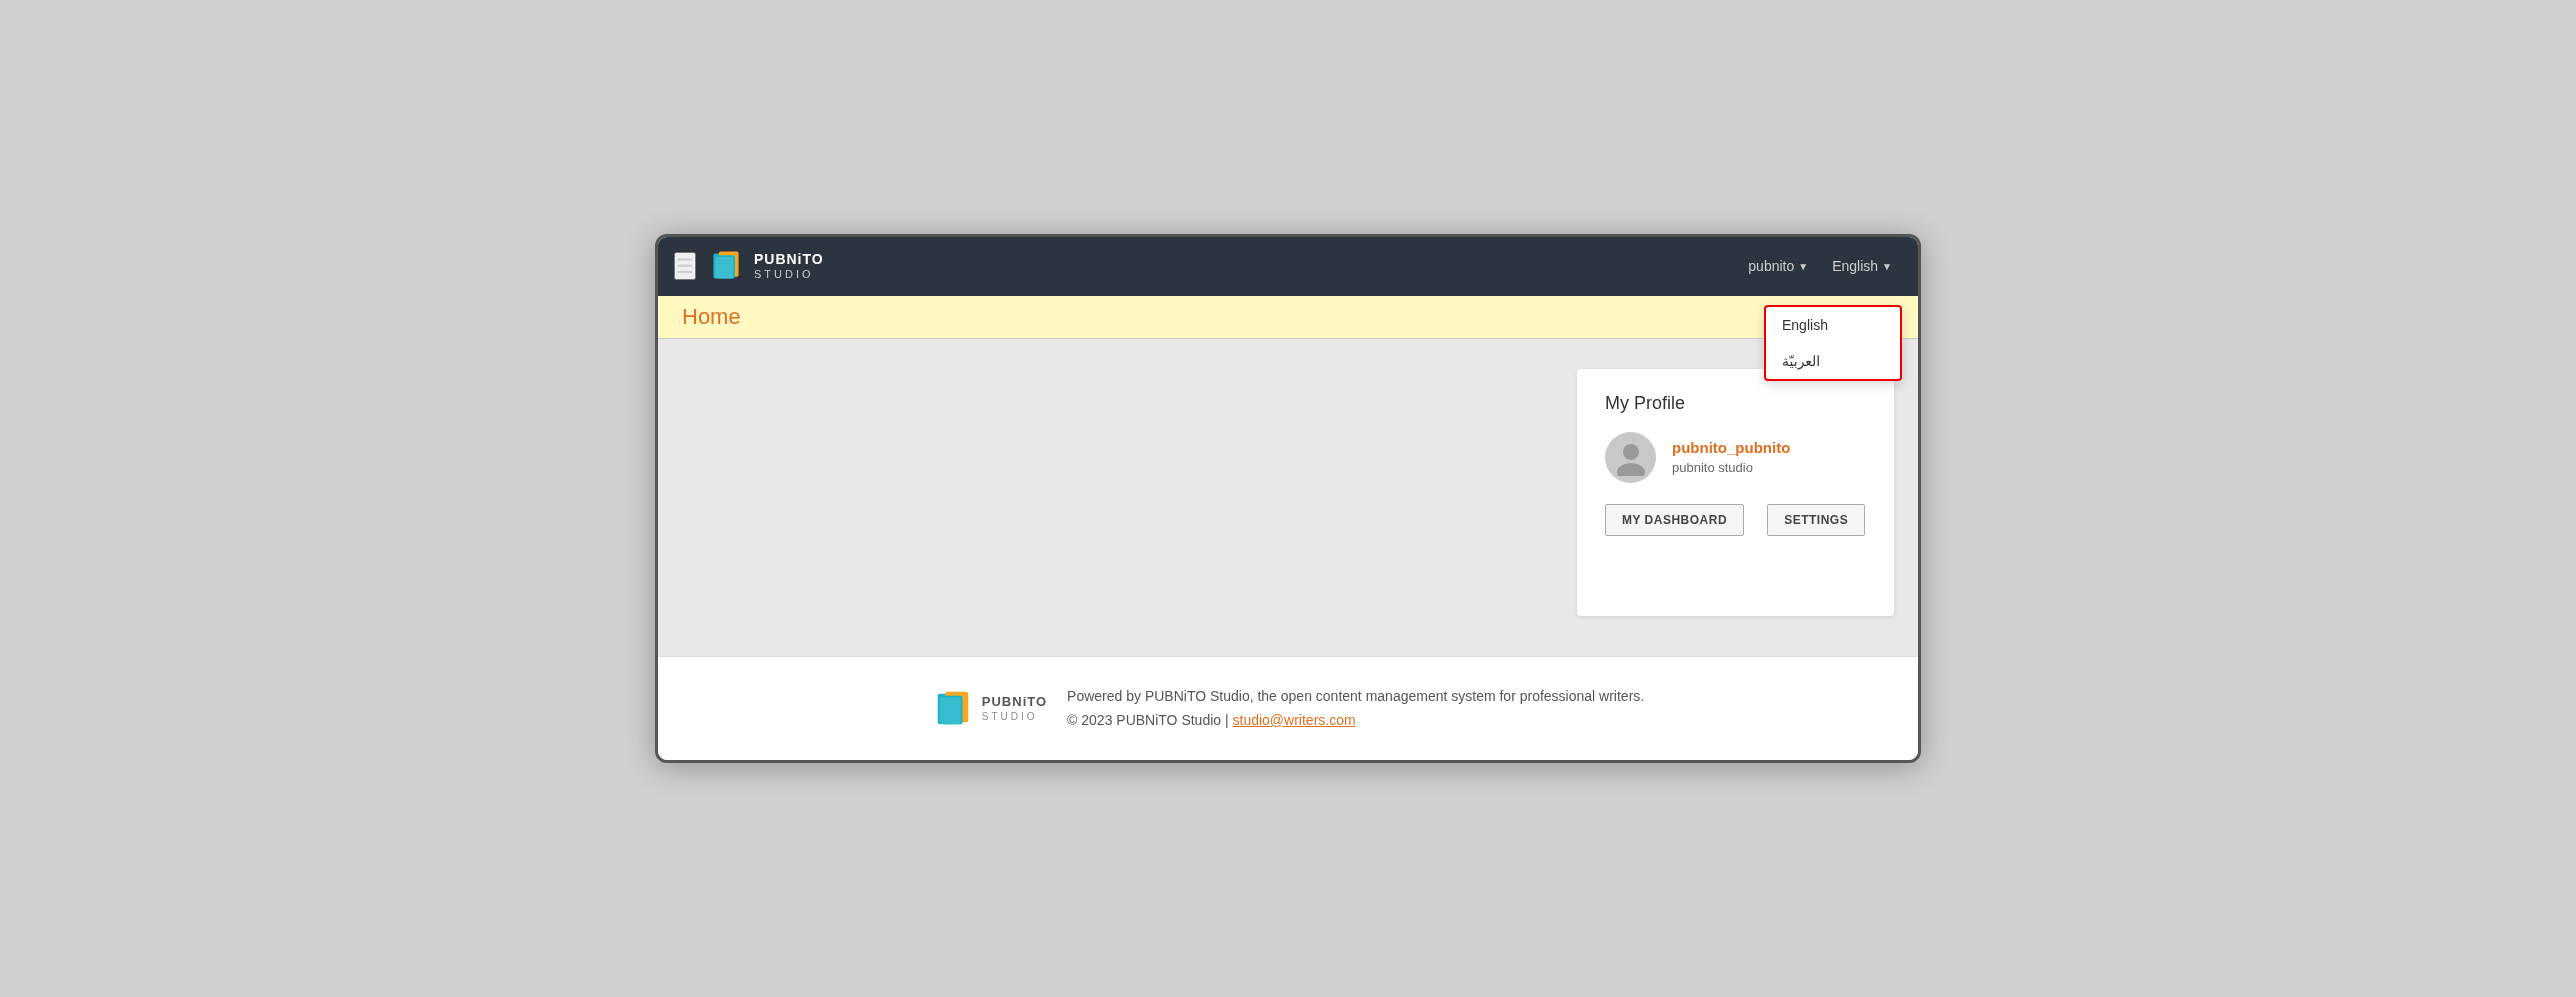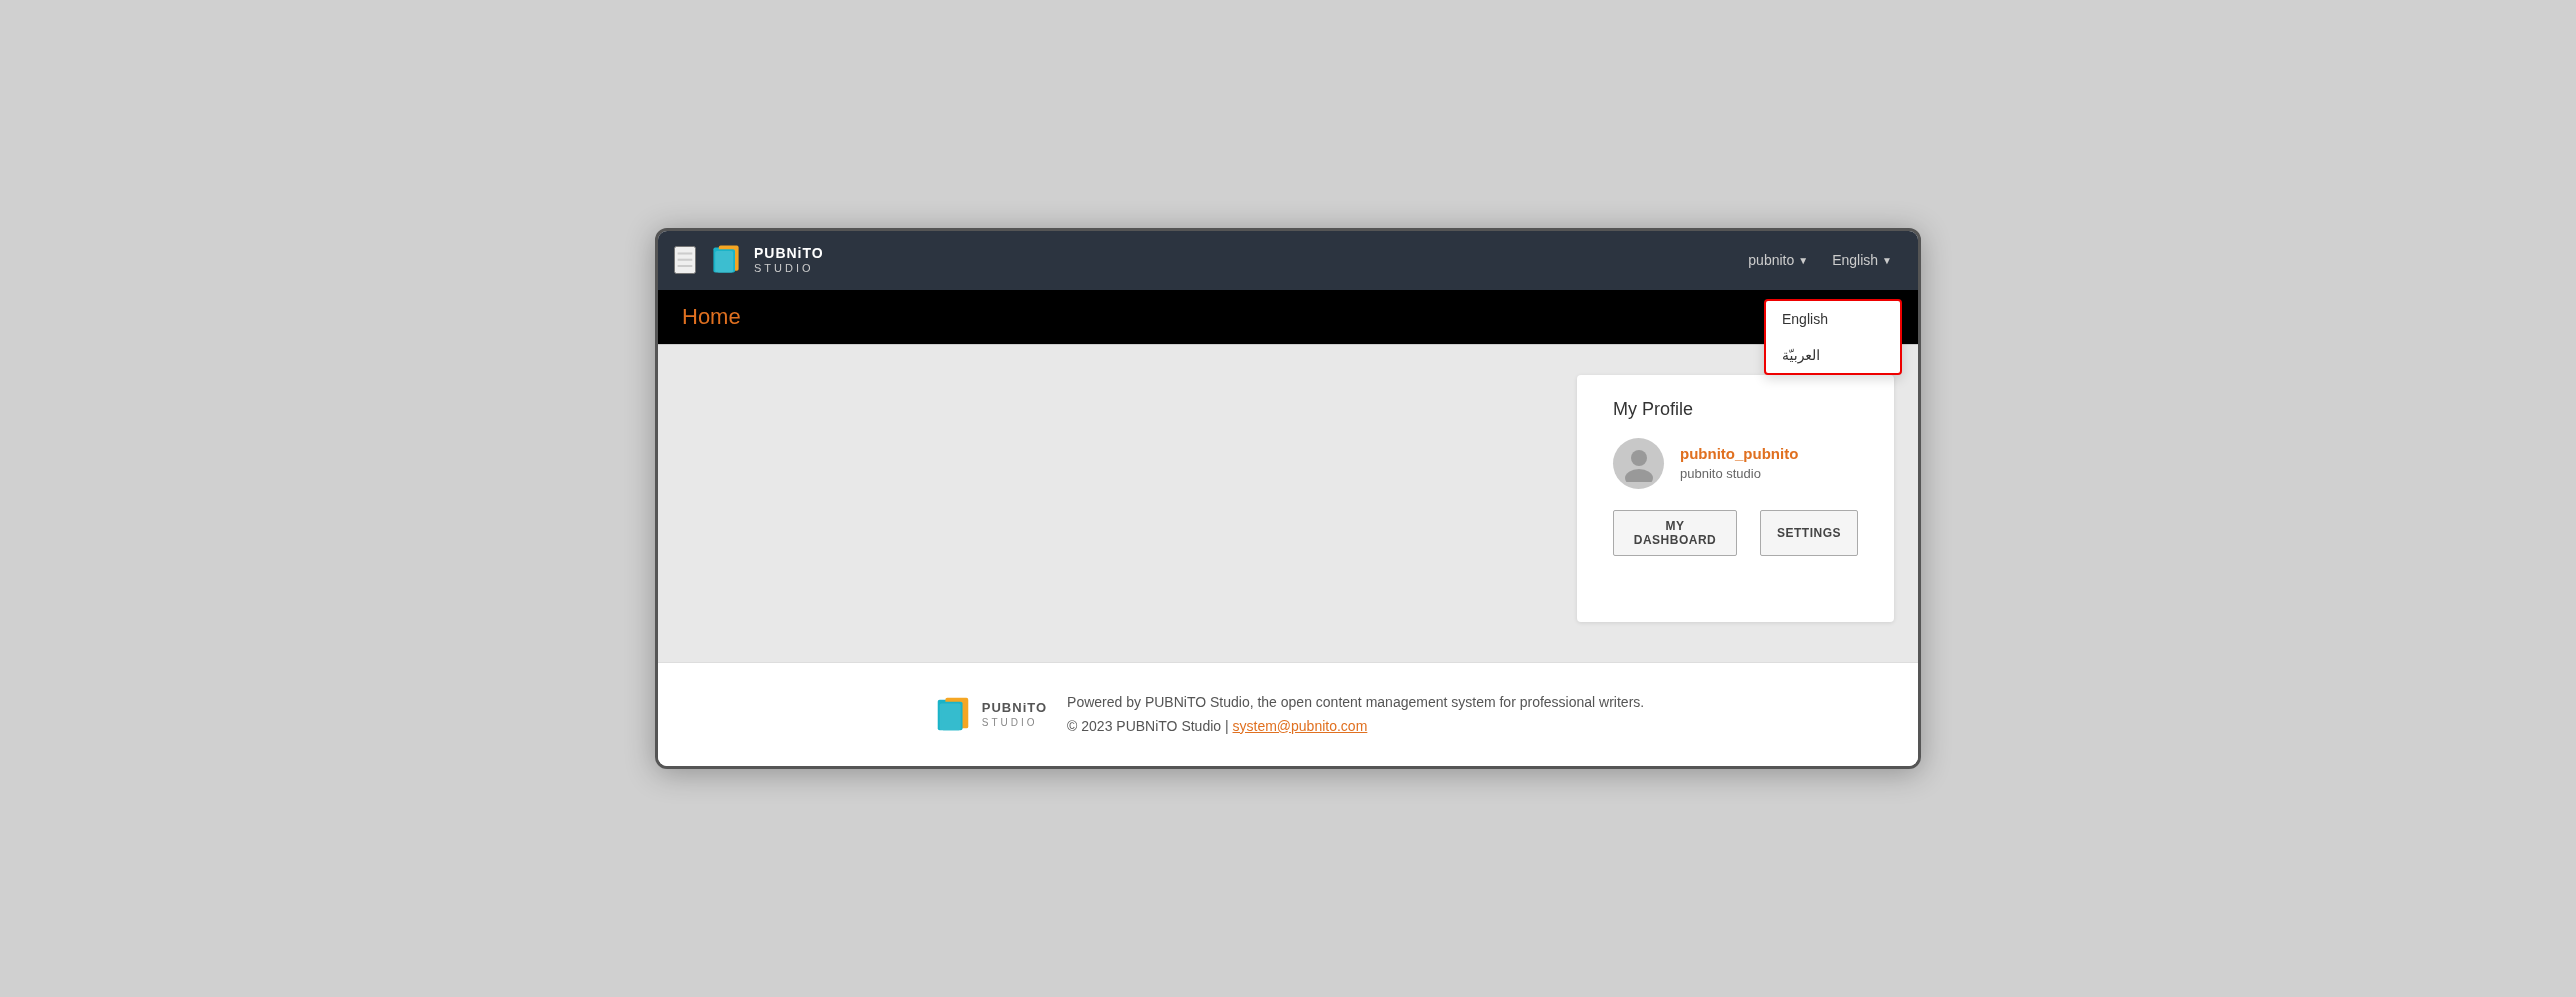--- a/index.html
+++ b/index.html
@@ -106,22 +106,22 @@
       cursor: pointer;
     }
 
     .lang-dropdown-item.active {
       color: #333;
       font-weight: normal;
     }
 
     
     .page-header {
-      background: #000000;
-      padding: 14px 24px;
+      background: #fef9c3;
+      padding: 8px 24px;
       border-bottom: 1px solid #ccc;
     }
 
     .page-title {
       color: #e07020;
       font-size: 22px;
       font-weight: normal;
     }
 
     
@@ -130,21 +130,21 @@
       padding: 30px 24px 40px;
       display: flex;
       justify-content: flex-end;
       min-height: 317px;
     }
 
     
     .profile-card {
       background: #fff;
       border-radius: 4px;
-      padding: 24px 36px;
+      padding: 24px 28px;
       width: 317px;
       box-shadow: 0 1px 4px rgba(0,0,0,0.1);
     }
 
     .profile-card-title {
       font-size: 18px;
       color: #333;
       margin-bottom: 18px;
       font-weight: normal;
     }
@@ -342,19 +342,19 @@
         <div class="footer-brand-text">
             <span>STUDIO</span>
           </div>
       </div>
     </div>
 
     <div class="footer-copy">
       <div>Powered by PUBNiTO Studio, the open content management system for professional writers.</div>
       <div>
         <span>© 2023 PUBNiTO Studio |</span>
-        <a class="footer-link" href="mailto:studio@pubnito.com">system@pubnito.com</a>
+        <a class="footer-link" href="mailto:studio@pubnito.com">studio@writers.com</a>
       </div>
     </div>
   </footer>
 
 </div>
 
 
 </body></html>

